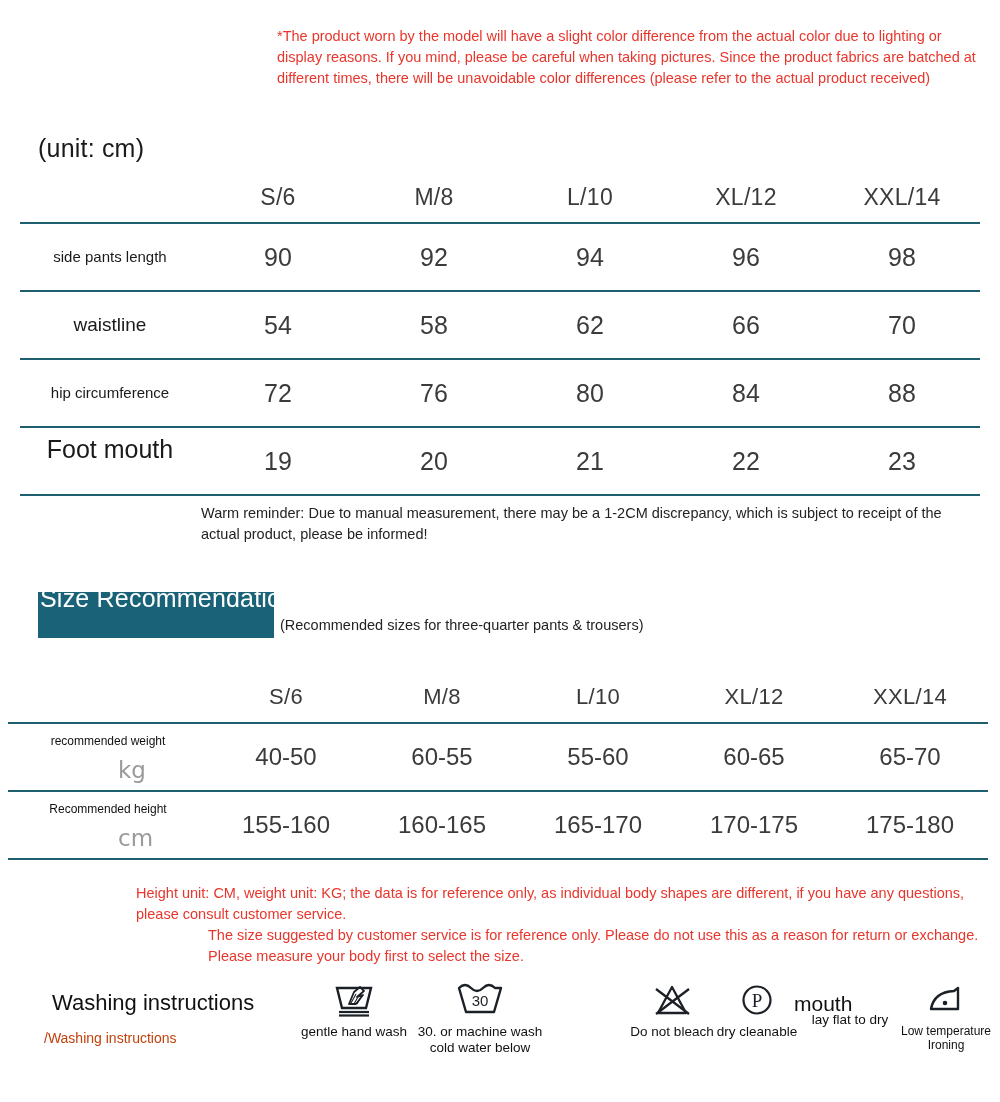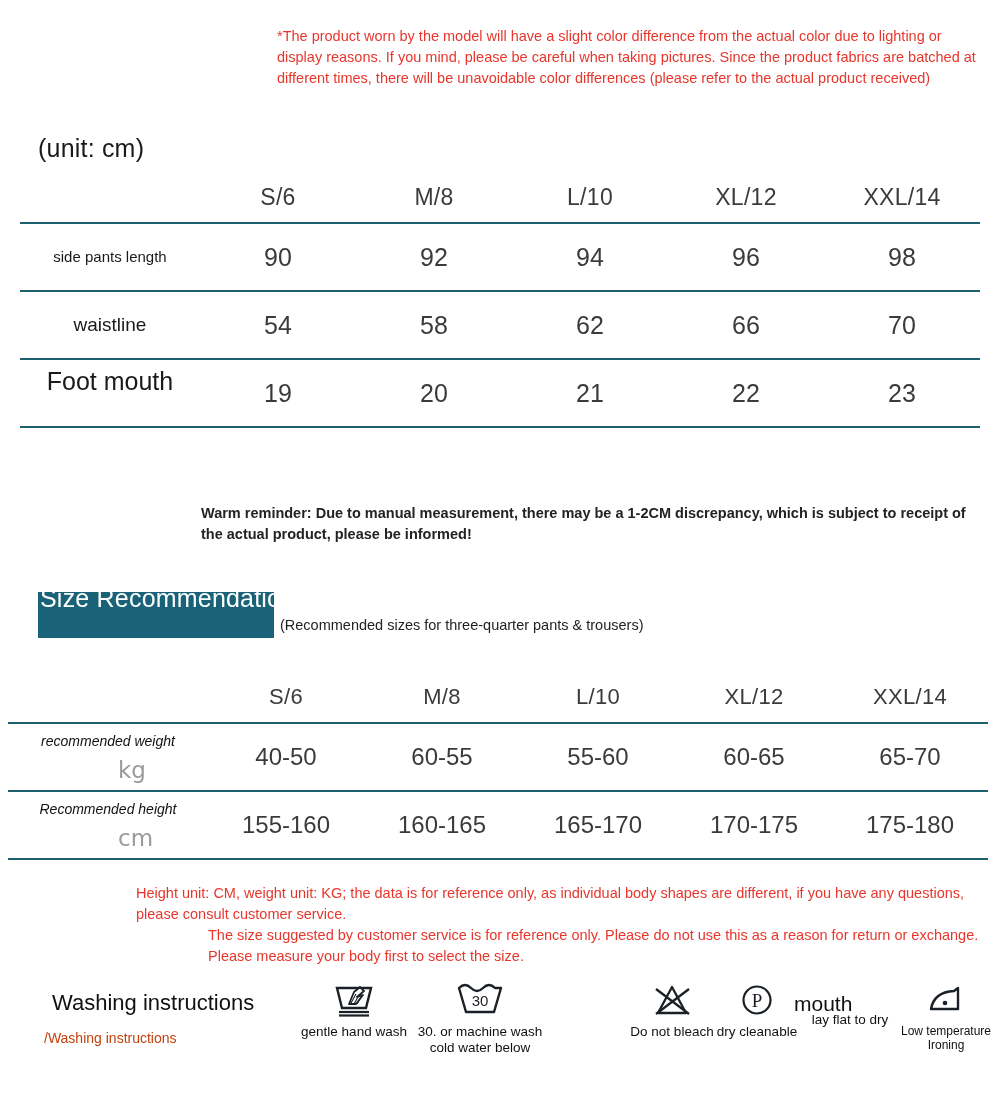--- a/index.html
+++ b/index.html
@@ -97,21 +97,20 @@
 
   
   .warm-reminder {
     position: absolute;
     left: 201px;
     top: 503px;
     width: 775px;
     font-size: 14.5px;
     line-height: 21px;
     color: #232323;
-    font-weight: bold;
   }
 
   
   .rec-banner {
     position: absolute;
     left: 38px;
     top: 592px;
     width: 236px;
     height: 46px;
     background: #196277;
@@ -147,26 +146,25 @@
 
   .lbl2 {
     position: relative;
     height: 100%;
   }
   .lbl2-main {
     position: absolute;
     left: 50%;
     transform: translateX(-50%);
     top: 9px;
-    font-size: 14px;
+    font-size: 12px;
     line-height: 17px;
     text-align: right;
     white-space: nowrap;
     color: #111111;
-    font-style: italic;
   }
   .lbl2-unit {
     position: absolute;
     left: 50%;
     margin-left: 10px;
     top: 33px;
     font-size: 23px;
     color: #9a9a9a;
     font-family: "DejaVu Sans", sans-serif;
   }
@@ -277,20 +275,28 @@
         <td class="val-cell">96</td>
         <td class="val-cell">98</td>
       </tr>
       <tr class="rowline">
         <td class="lbl-cell lbl-medium">waistline</td>
         <td class="val-cell">54</td>
         <td class="val-cell">58</td>
         <td class="val-cell">62</td>
         <td class="val-cell">66</td>
         <td class="val-cell">70</td>
+      </tr>
+      <tr class="rowline">
+        <td class="lbl-cell lbl-small">hip circumference</td>
+        <td class="val-cell">72</td>
+        <td class="val-cell">76</td>
+        <td class="val-cell">80</td>
+        <td class="val-cell">84</td>
+        <td class="val-cell">88</td>
       </tr>
       <tr class="rowline">
         <td class="lbl-cell">
           <span class="foot-mouth">Foot mouth</span>
         </td>
         <td class="val-cell">19</td>
         <td class="val-cell">20</td>
         <td class="val-cell">21</td>
         <td class="val-cell">22</td>
         <td class="val-cell">23</td>

